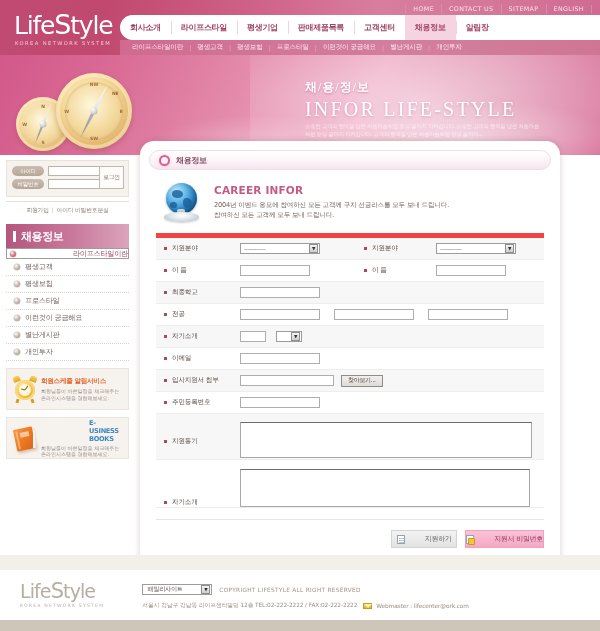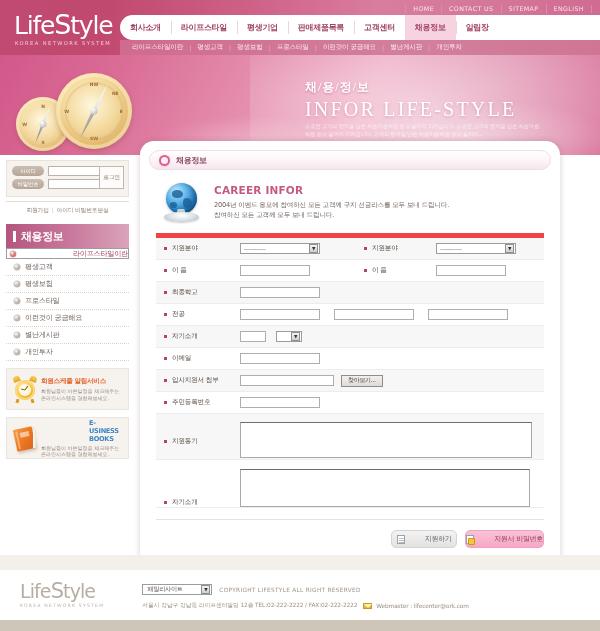--- a/index.html
+++ b/index.html
@@ -385,21 +385,21 @@
     font-size:6px; color:#444; font-family:inherit; padding:2px;
   }
   .ta.a1 { width:292px; height:36px; }
   .ta.a2 { width:290px; height:38px; }
 
   .btn-row {
     display:flex; justify-content:flex-end; align-items:center; gap:8px;
     margin:11px 16px 0 16px; padding-top:10px; border-top:1px solid #e4e4e4;
   }
   .abtn {
-    height:18px; min-width:66px; border-radius:5px; display:flex;
+    height:18px; min-width:66px; border-radius:0; display:flex;
     align-items:center; justify-content:center; gap:20px; cursor:pointer;
     font-size:7px; letter-spacing:-.3px; font-family:inherit; border:none;
   }
   .abtn.gray {
     background:linear-gradient(180deg,#f3f3f3,#e2e2e2); color:#5d5d5d;
     border:1px solid #d4d4d4;
   }
   .abtn.pink {
     background:linear-gradient(180deg,#fbc2d6,#f6a8c4); color:#8a3558;
     border:1px solid #efa2c0;

